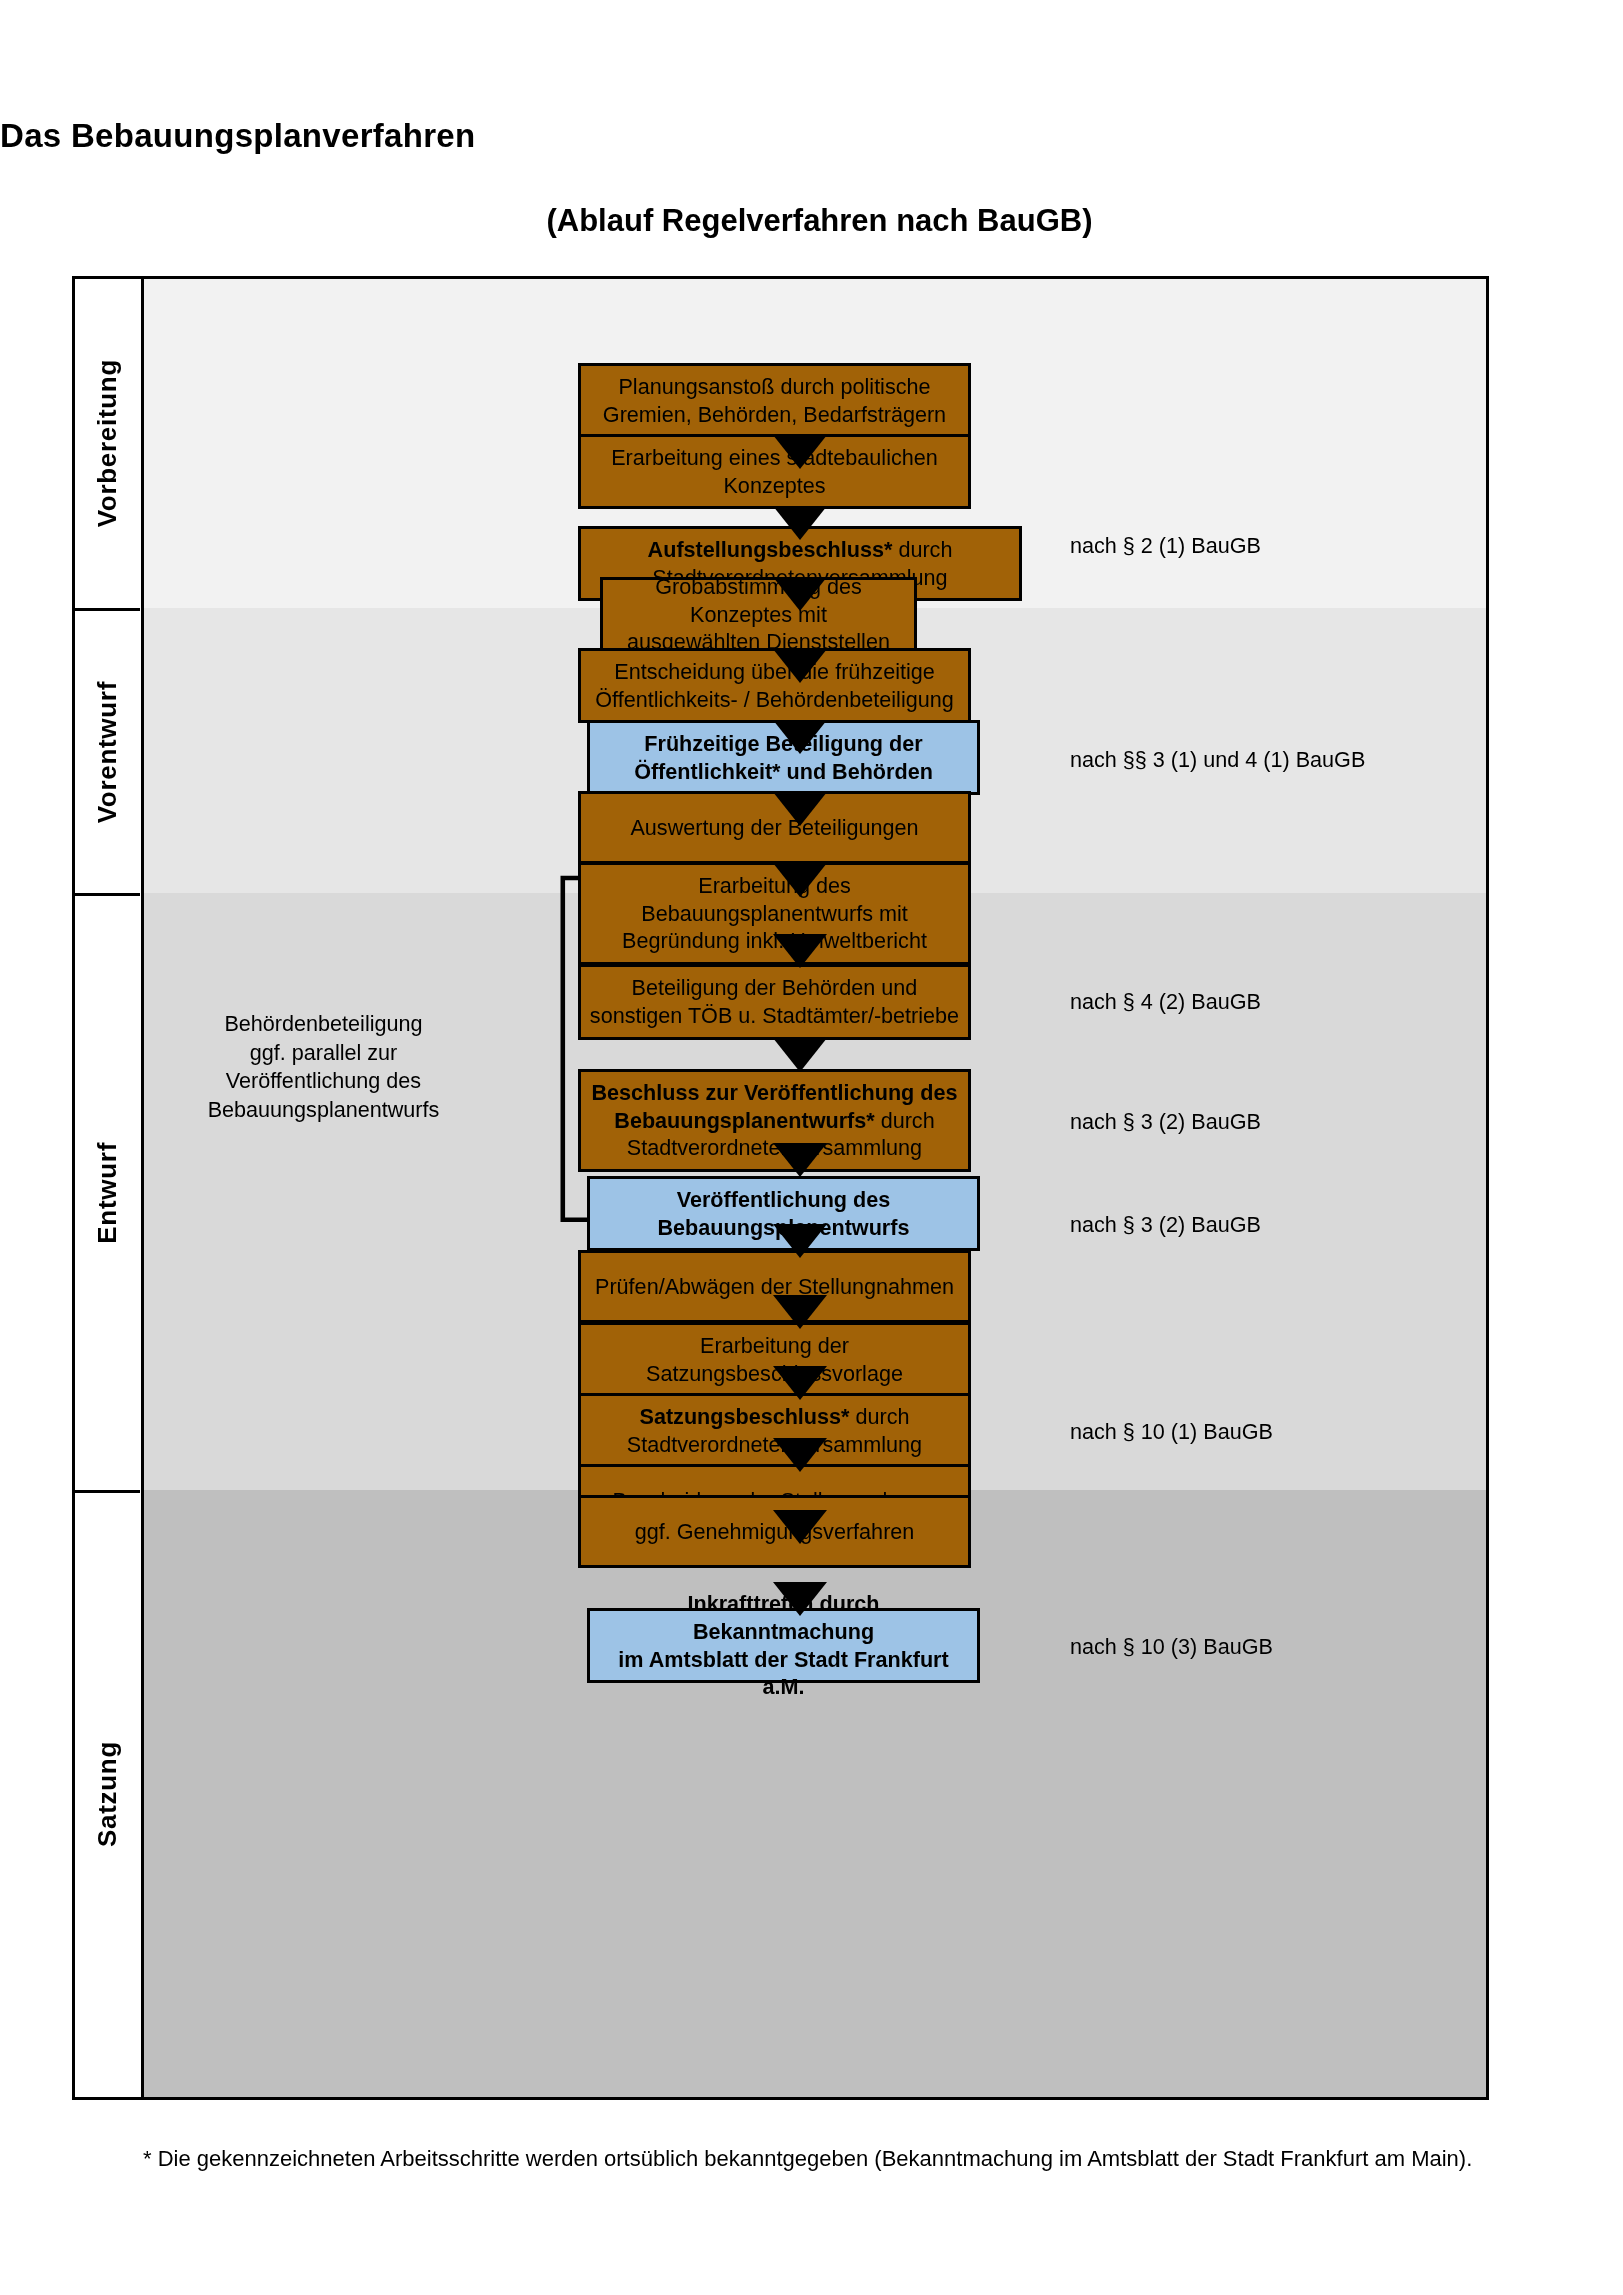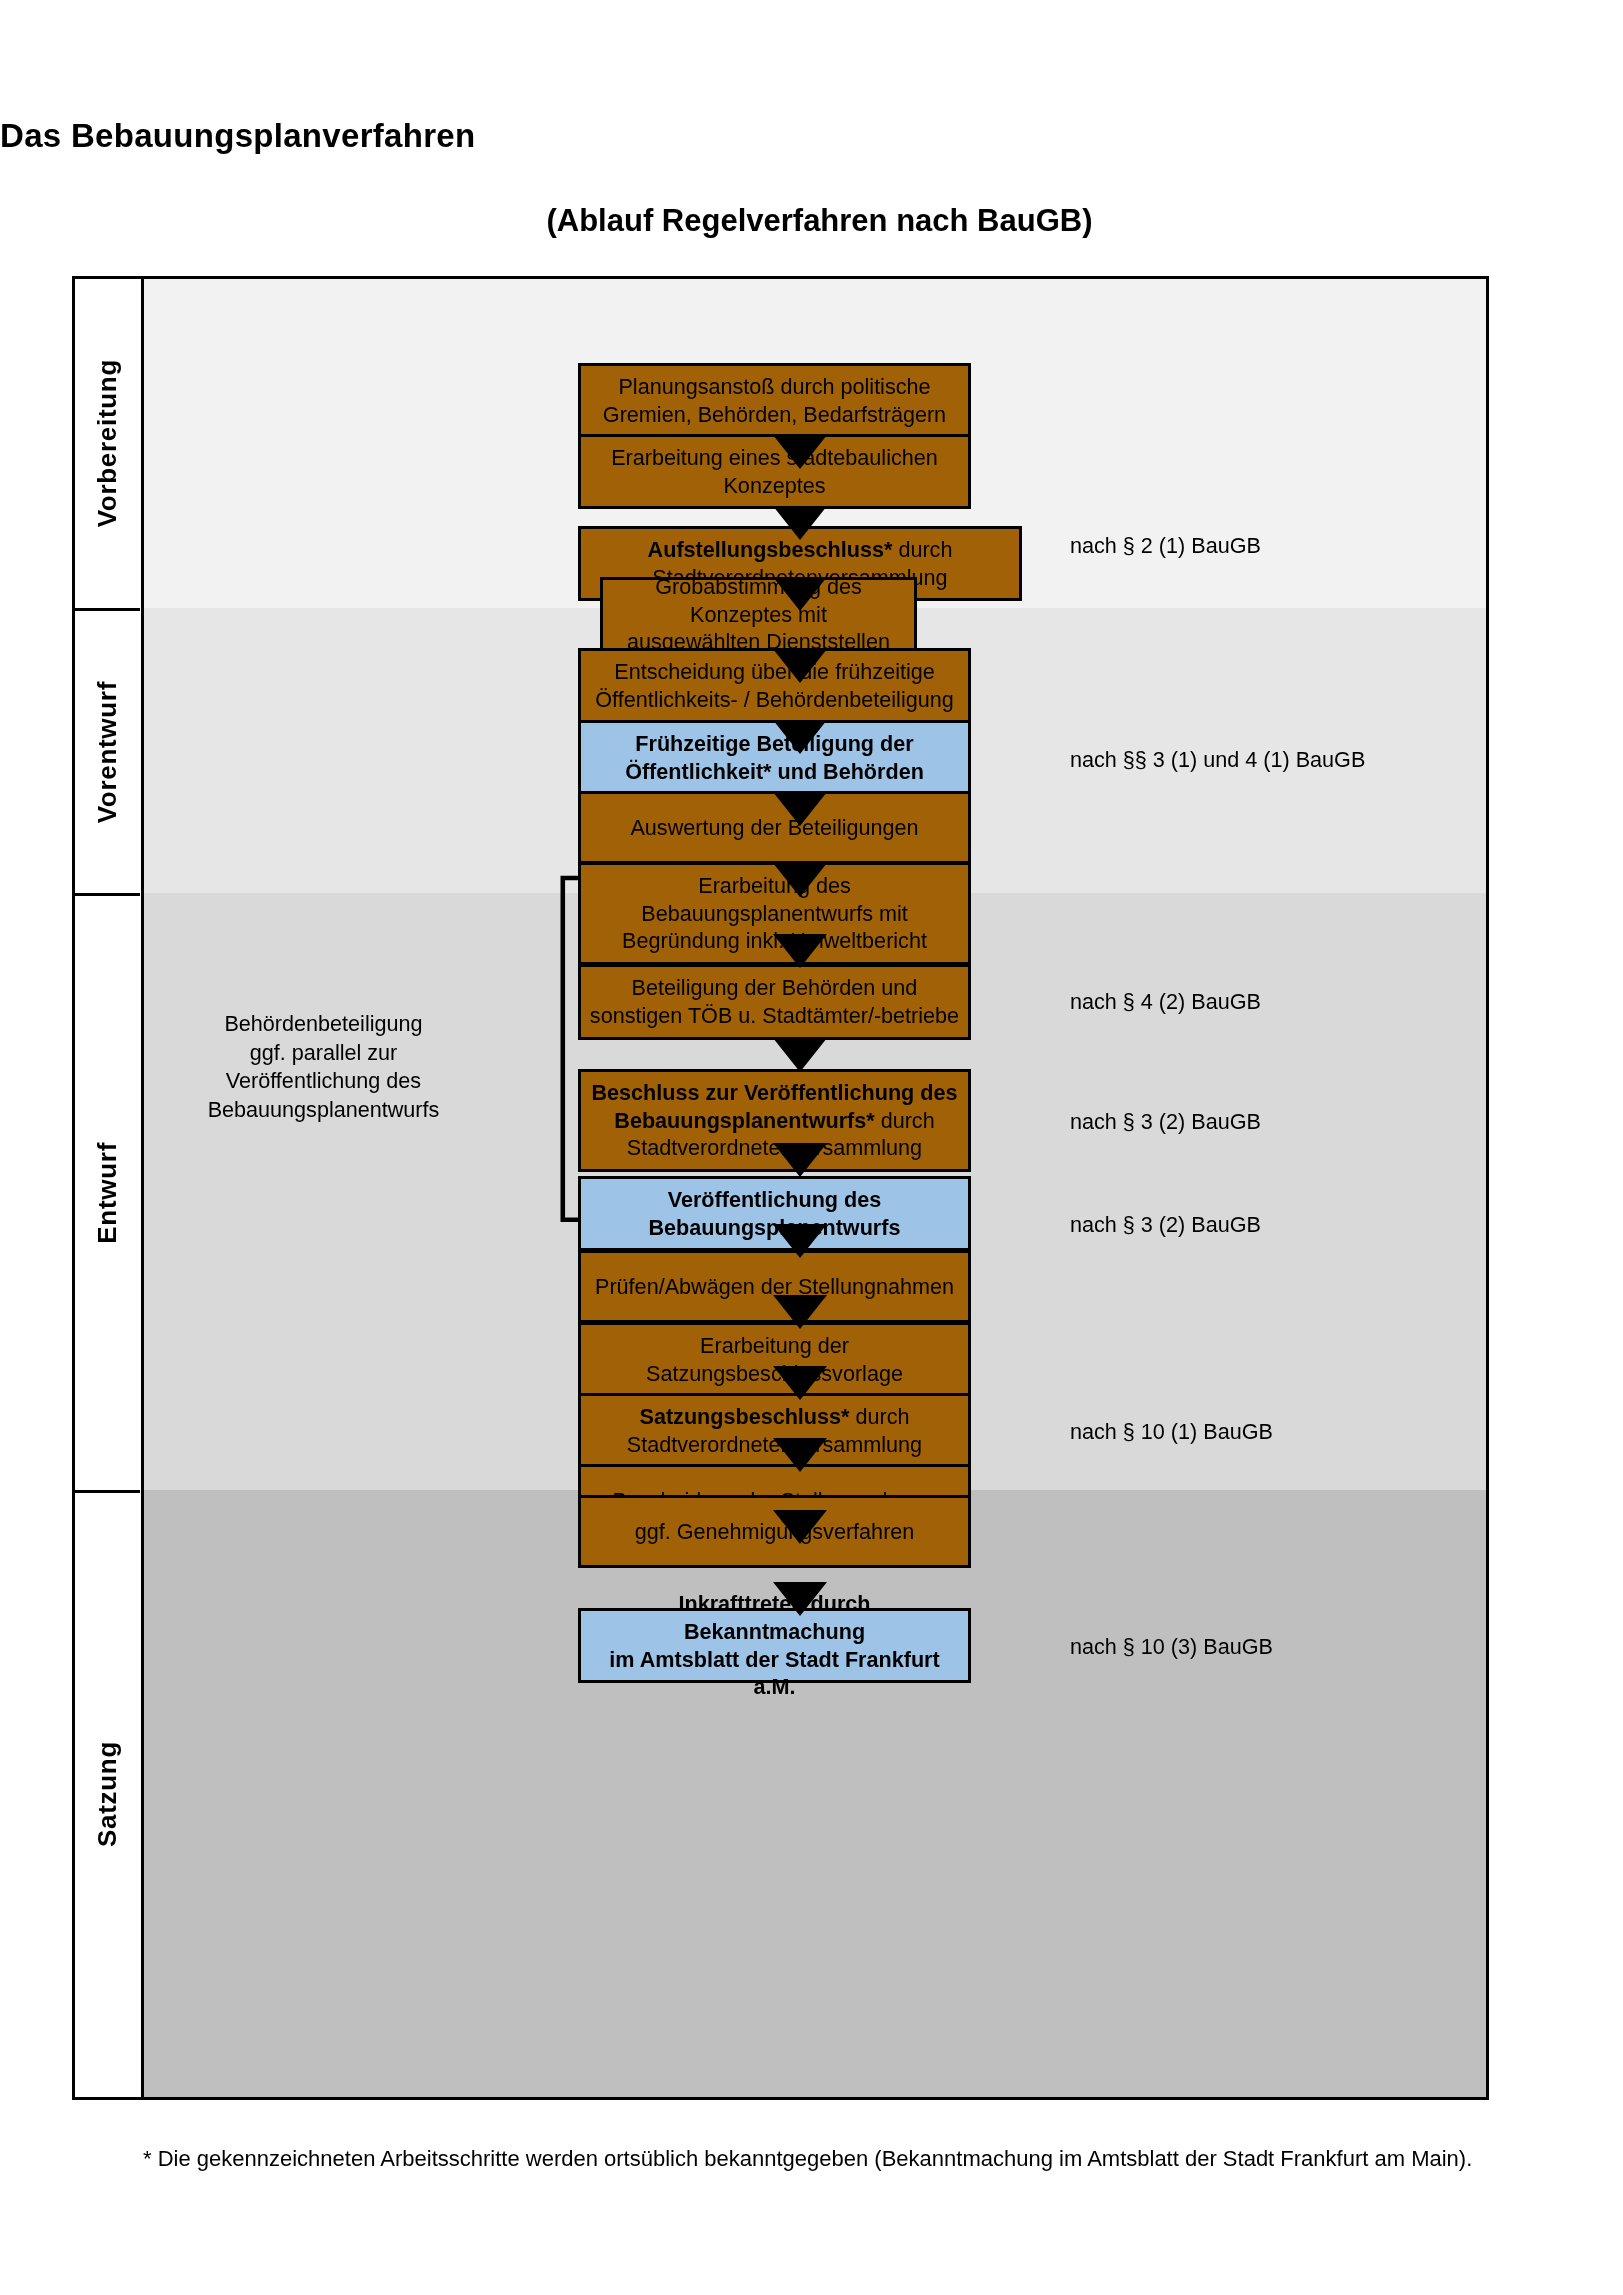--- a/index.html
+++ b/index.html
@@ -47,21 +47,21 @@
   .band{position:absolute;left:0;right:0;}
 
   
   .node{
     position:absolute;
     border:3.3px solid #000;box-sizing:border-box;background:#a16207;
     display:flex;align-items:center;justify-content:center;text-align:center;
     font-size:21.6px;line-height:1.28;padding:2.6px 6.5px;
     z-index:3;
   }
-  .node.blue{background:#9dc3e6;font-weight:bold;}
+  .node.blue{background:#9dc3e6;font-weight:bold;margin-left:9px;}
   .node b{font-weight:bold;}
 
   
   .arrow{
     position:absolute;width:0;height:0;z-index:4;
     border-left:27.5px solid transparent;
     border-right:27.5px solid transparent;
     border-top:34px solid #000;
   }
 

